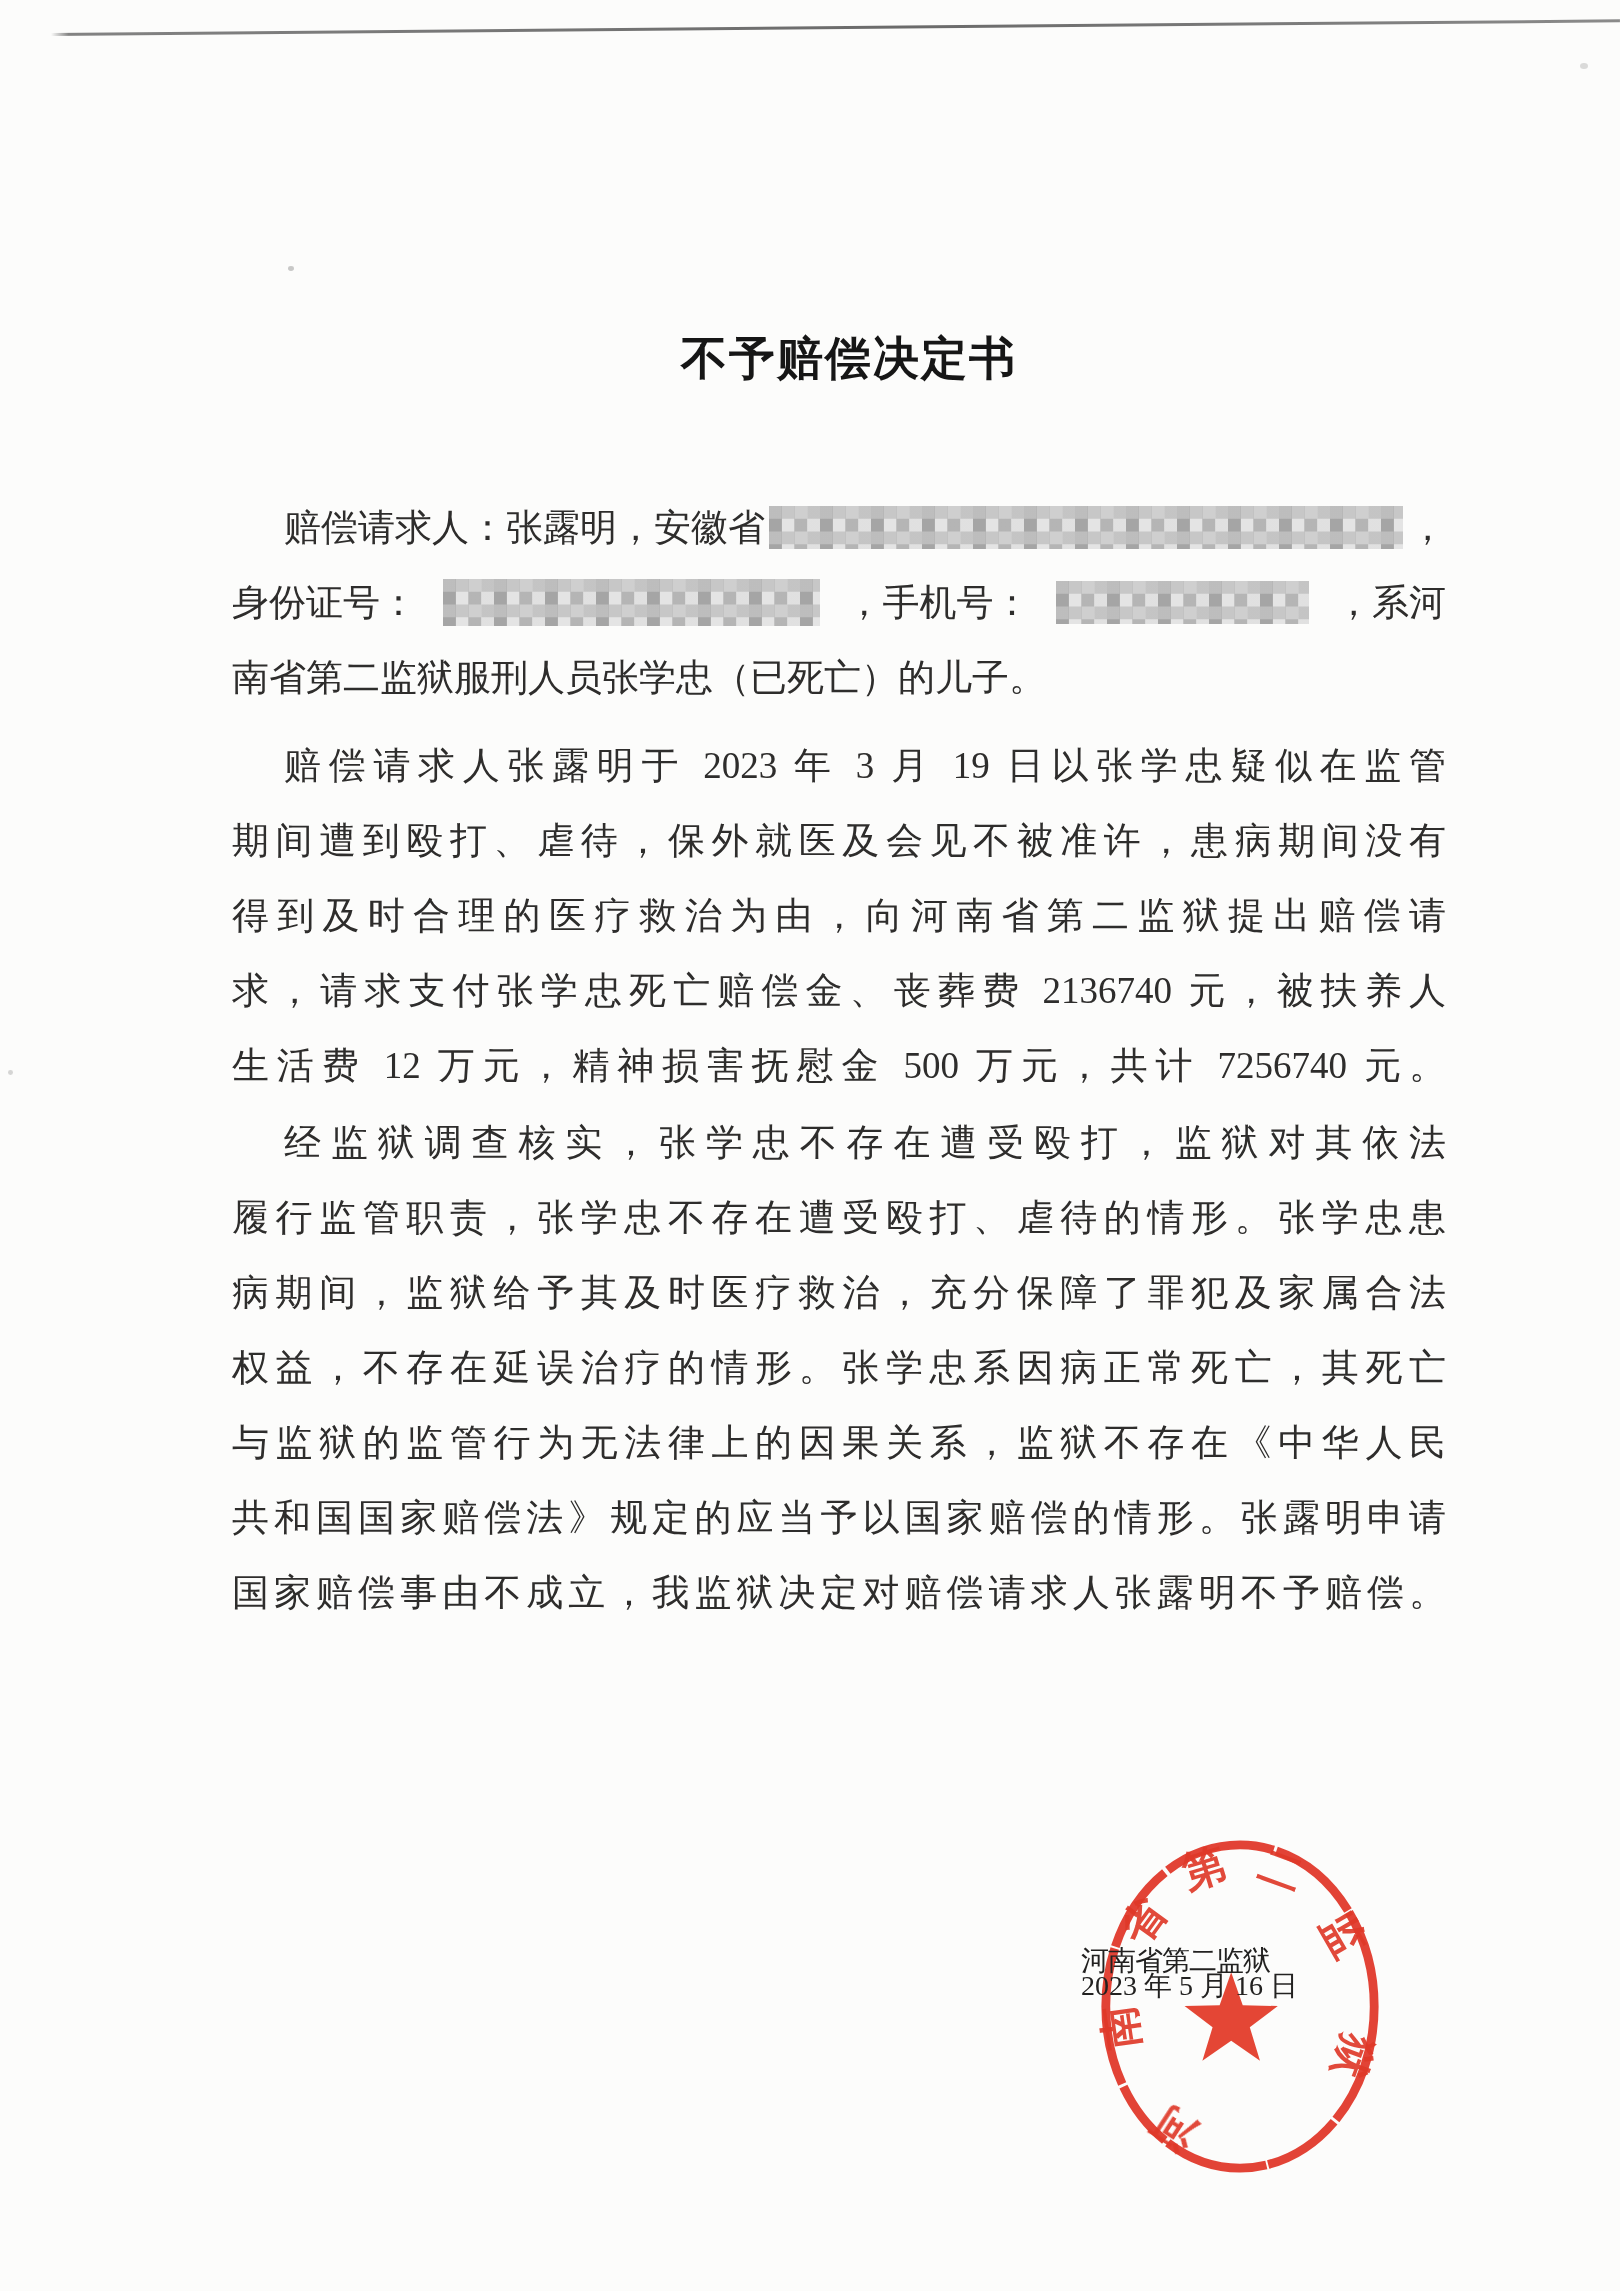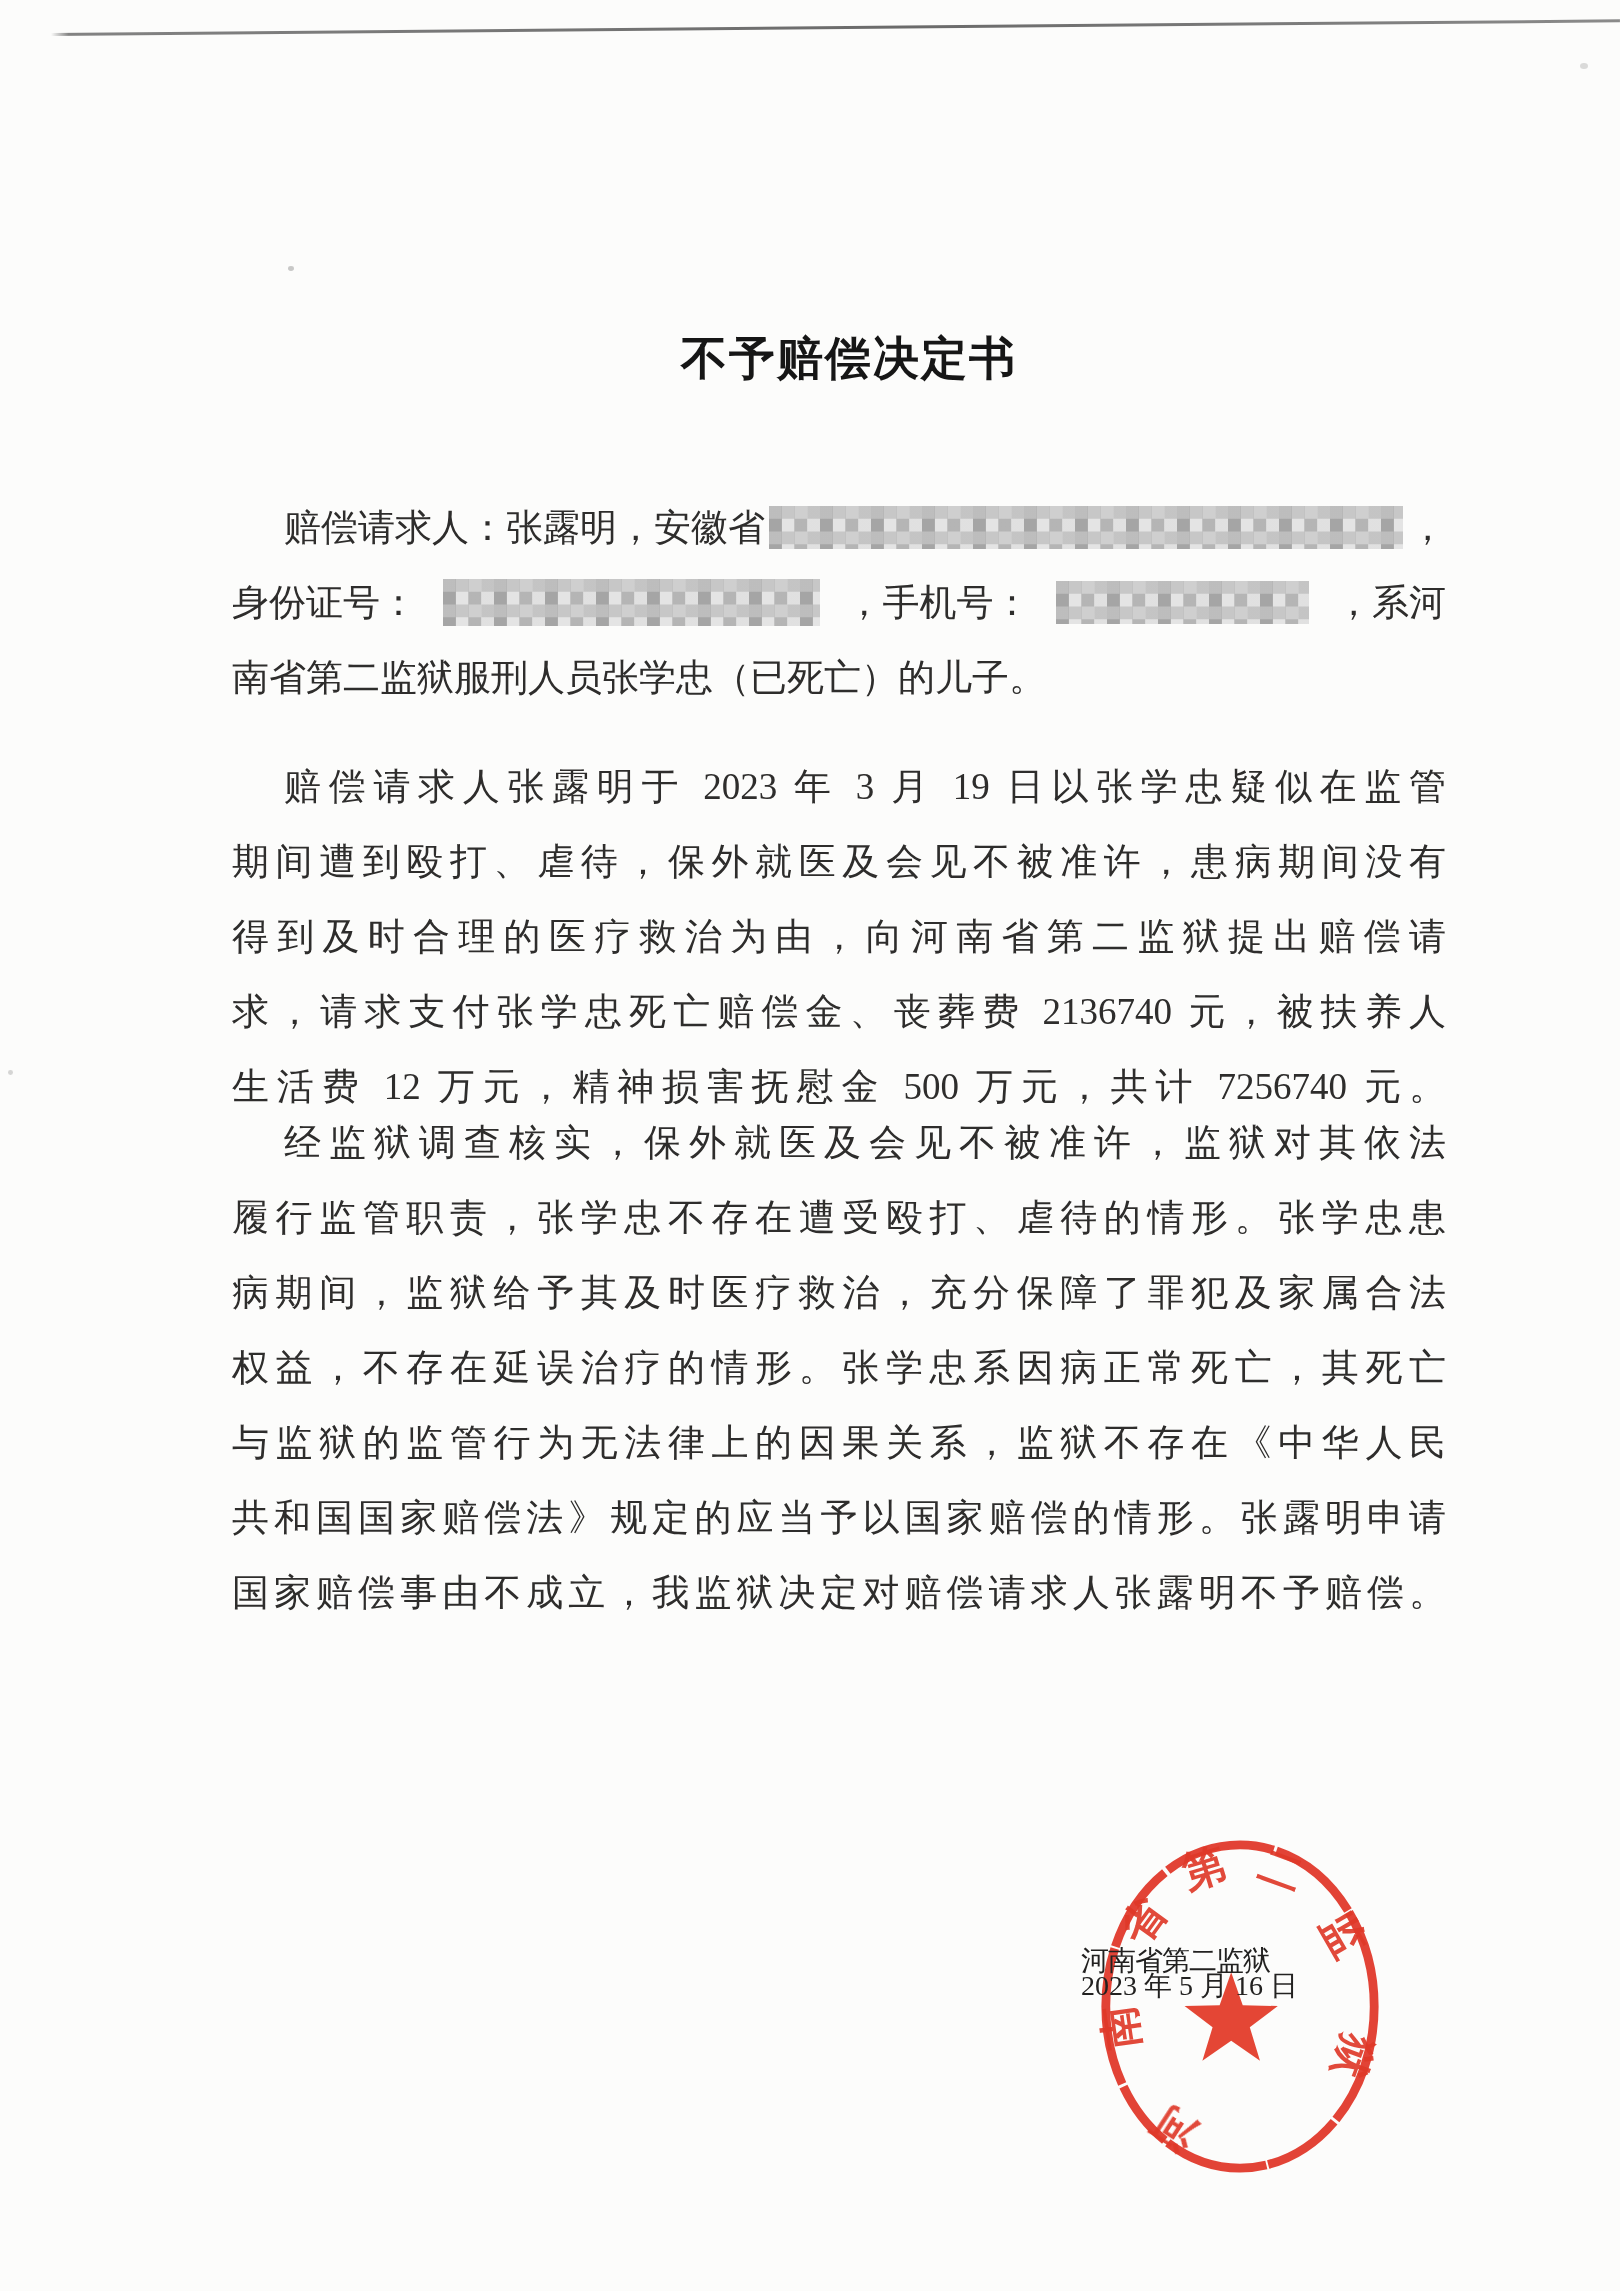--- a/index.html
+++ b/index.html
@@ -84,30 +84,30 @@
     <div class="flexline" style="justify-content:space-between;">
       <span class="seg">身份证号：</span>
       <span class="redact r-id"></span>
       <span class="seg">，手机号：</span>
       <span class="redact r-phone"></span>
       <span class="seg">，系河</span>
     </div>
     <div class="line lastline">南省第二监狱服刑人员张学忠（已死亡）的儿子。</div>
   </div>
 
-  <div class="para" style="top:749px;">
+  <div class="para" style="top:728px;">
     <div class="line indent">赔偿请求人张露明于 2023 年 3 月 19 日以张学忠疑似在监管</div>
     <div class="line">期间遭到殴打、虐待，保外就医及会见不被准许，患病期间没有</div>
     <div class="line">得到及时合理的医疗救治为由，向河南省第二监狱提出赔偿请</div>
     <div class="line">求，请求支付张学忠死亡赔偿金、丧葬费 2136740 元，被扶养人</div>
     <div class="line">生活费 12 万元，精神损害抚慰金 500 万元，共计 7256740 元。</div>
   </div>
 
   <div class="para" style="top:1105px;">
-    <div class="line indent">经监狱调查核实，保外就医及会见不被准许，监狱对其依法</div>
+    <div class="line indent">经监狱调查核实，张学忠不存在遭受殴打，监狱对其依法</div>
     <div class="line">履行监管职责，张学忠不存在遭受殴打、虐待的情形。张学忠患</div>
     <div class="line">病期间，监狱给予其及时医疗救治，充分保障了罪犯及家属合法</div>
     <div class="line">权益，不存在延误治疗的情形。张学忠系因病正常死亡，其死亡</div>
     <div class="line">与监狱的监管行为无法律上的因果关系，监狱不存在《中华人民</div>
     <div class="line">共和国国家赔偿法》规定的应当予以国家赔偿的情形。张露明申请</div>
     <div class="line">国家赔偿事由不成立，我监狱决定对赔偿请求人张露明不予赔偿。</div>
   </div>
 
 
   <svg class="seal" viewBox="0 0 294 350">

